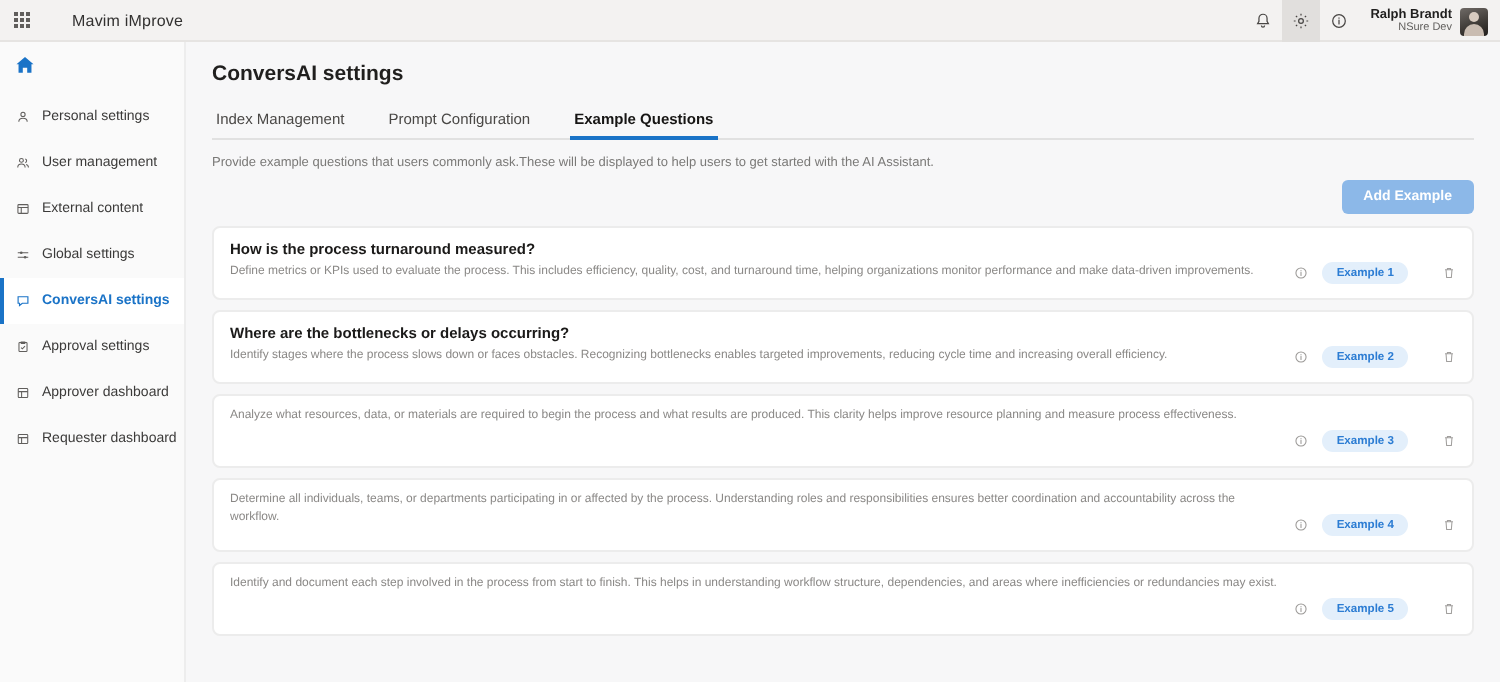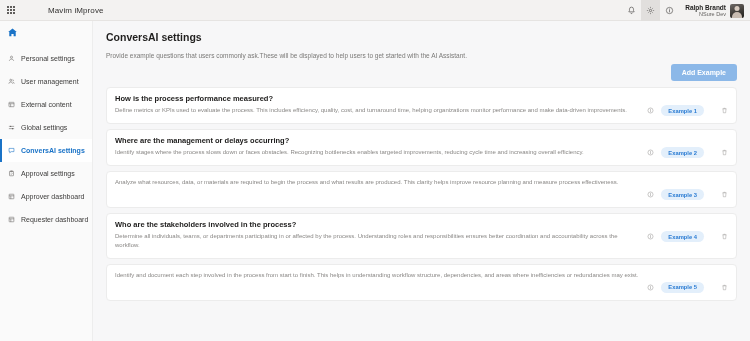--- a/index.html
+++ b/index.html
@@ -27,21 +27,21 @@
   .waffle-grid {
     display: grid;
     grid-template-columns: repeat(3, 2px);
     grid-template-rows: repeat(3, 2px);
     gap: 1.2px;
   }
   .waffle-grid i { background: #605e5c; display: block; width: 2px; height: 2px; }
   .app-title {
     font-size: 8px;
     color: #323130;
-    margin-left: 26px;
+    margin-left: 14px;
     letter-spacing: .1px;
   }
   .topbar-right {
     position: absolute; right: 3px; top: 0;
     height: 21px; display: flex; align-items: center;
   }
   .tb-icon {
     width: 19px; height: 21px;
     display: flex; align-items: center; justify-content: center;
     cursor: pointer;
@@ -342,53 +342,58 @@
         <span>Requester dashboard</span>
       </div>
 
     </div>
   </div>
 
   <div class="main">
 
     <div class="page-title">ConversAI settings</div>
 
+    <div class="tabs">
+      <div class="tab">Index Management</div>
+      <div class="tab">Prompt Configuration</div>
+      <div class="tab active">Example Questions</div>
+    </div>
 
     <div class="help-text">Provide example questions that users commonly ask.These will be displayed to help users to get started with the AI Assistant.</div>
 
     <div class="action-row">
       <button class="add-btn">Add Example</button>
     </div>
 
     <div class="cards">
 
       <div class="card">
         <div class="card-body">
-          <div class="q-title">How is the process performance measured?</div>
+          <div class="q-title">How is the process turnaround measured?</div>
           <div class="q-desc">Define metrics or KPIs used to evaluate the process. This includes efficiency, quality, cost, and turnaround time, helping organizations monitor performance and make data-driven improvements.</div>
         </div>
         <div class="card-side">
           <span class="info-ico">
             <svg width="7" height="7" viewBox="0 0 16 16" fill="none" stroke="currentColor" stroke-width="1.2">
               <circle cx="8" cy="8" r="5.8"></circle>
                 <path d="M8 7.2v3.6M8 5.2v.3" stroke-linecap="round"></path>
             </svg>
           </span>
           <span class="badge">Example 1</span>
           <span class="del-ico">
             <svg width="7" height="7" viewBox="0 0 16 16" fill="none" stroke="currentColor" stroke-width="1.2">
               <path d="M3.4 4.2h9.2M6.2 4.2V2.9h3.6v1.3M4.6 4.2l.7 9h5.4l.7-9"></path>
             </svg>
           </span>
         </div>
       </div>
 
       <div class="card">
         <div class="card-body">
-          <div class="q-title">Where are the management or delays occurring?</div>
+          <div class="q-title">Where are the bottlenecks or delays occurring?</div>
           <div class="q-desc">Identify stages where the process slows down or faces obstacles. Recognizing bottlenecks enables targeted improvements, reducing cycle time and increasing overall efficiency.</div>
         </div>
         <div class="card-side">
           <span class="info-ico">
             <svg width="7" height="7" viewBox="0 0 16 16" fill="none" stroke="currentColor" stroke-width="1.2">
               <circle cx="8" cy="8" r="5.8"></circle>
                 <path d="M8 7.2v3.6M8 5.2v.3" stroke-linecap="round"></path>
             </svg>
           </span>
           <span class="badge">Example 2</span>
@@ -415,21 +420,20 @@
           <span class="del-ico">
             <svg width="7" height="7" viewBox="0 0 16 16" fill="none" stroke="currentColor" stroke-width="1.2">
               <path d="M3.4 4.2h9.2M6.2 4.2V2.9h3.6v1.3M4.6 4.2l.7 9h5.4l.7-9"></path>
             </svg>
           </span>
         </div>
       </div>
 
       <div class="card">
         <div class="card-body">
-          <div class="q-title">Who are the stakeholders involved in the process?</div>
           <div class="q-desc">Determine all individuals, teams, or departments participating in or affected by the process. Understanding roles and responsibilities ensures better coordination and accountability across the workflow.</div>
         </div>
         <div class="card-side">
           <span class="info-ico">
             <svg width="7" height="7" viewBox="0 0 16 16" fill="none" stroke="currentColor" stroke-width="1.2">
               <circle cx="8" cy="8" r="5.8"></circle>
                 <path d="M8 7.2v3.6M8 5.2v.3" stroke-linecap="round"></path>
             </svg>
           </span>
           <span class="badge">Example 4</span>

